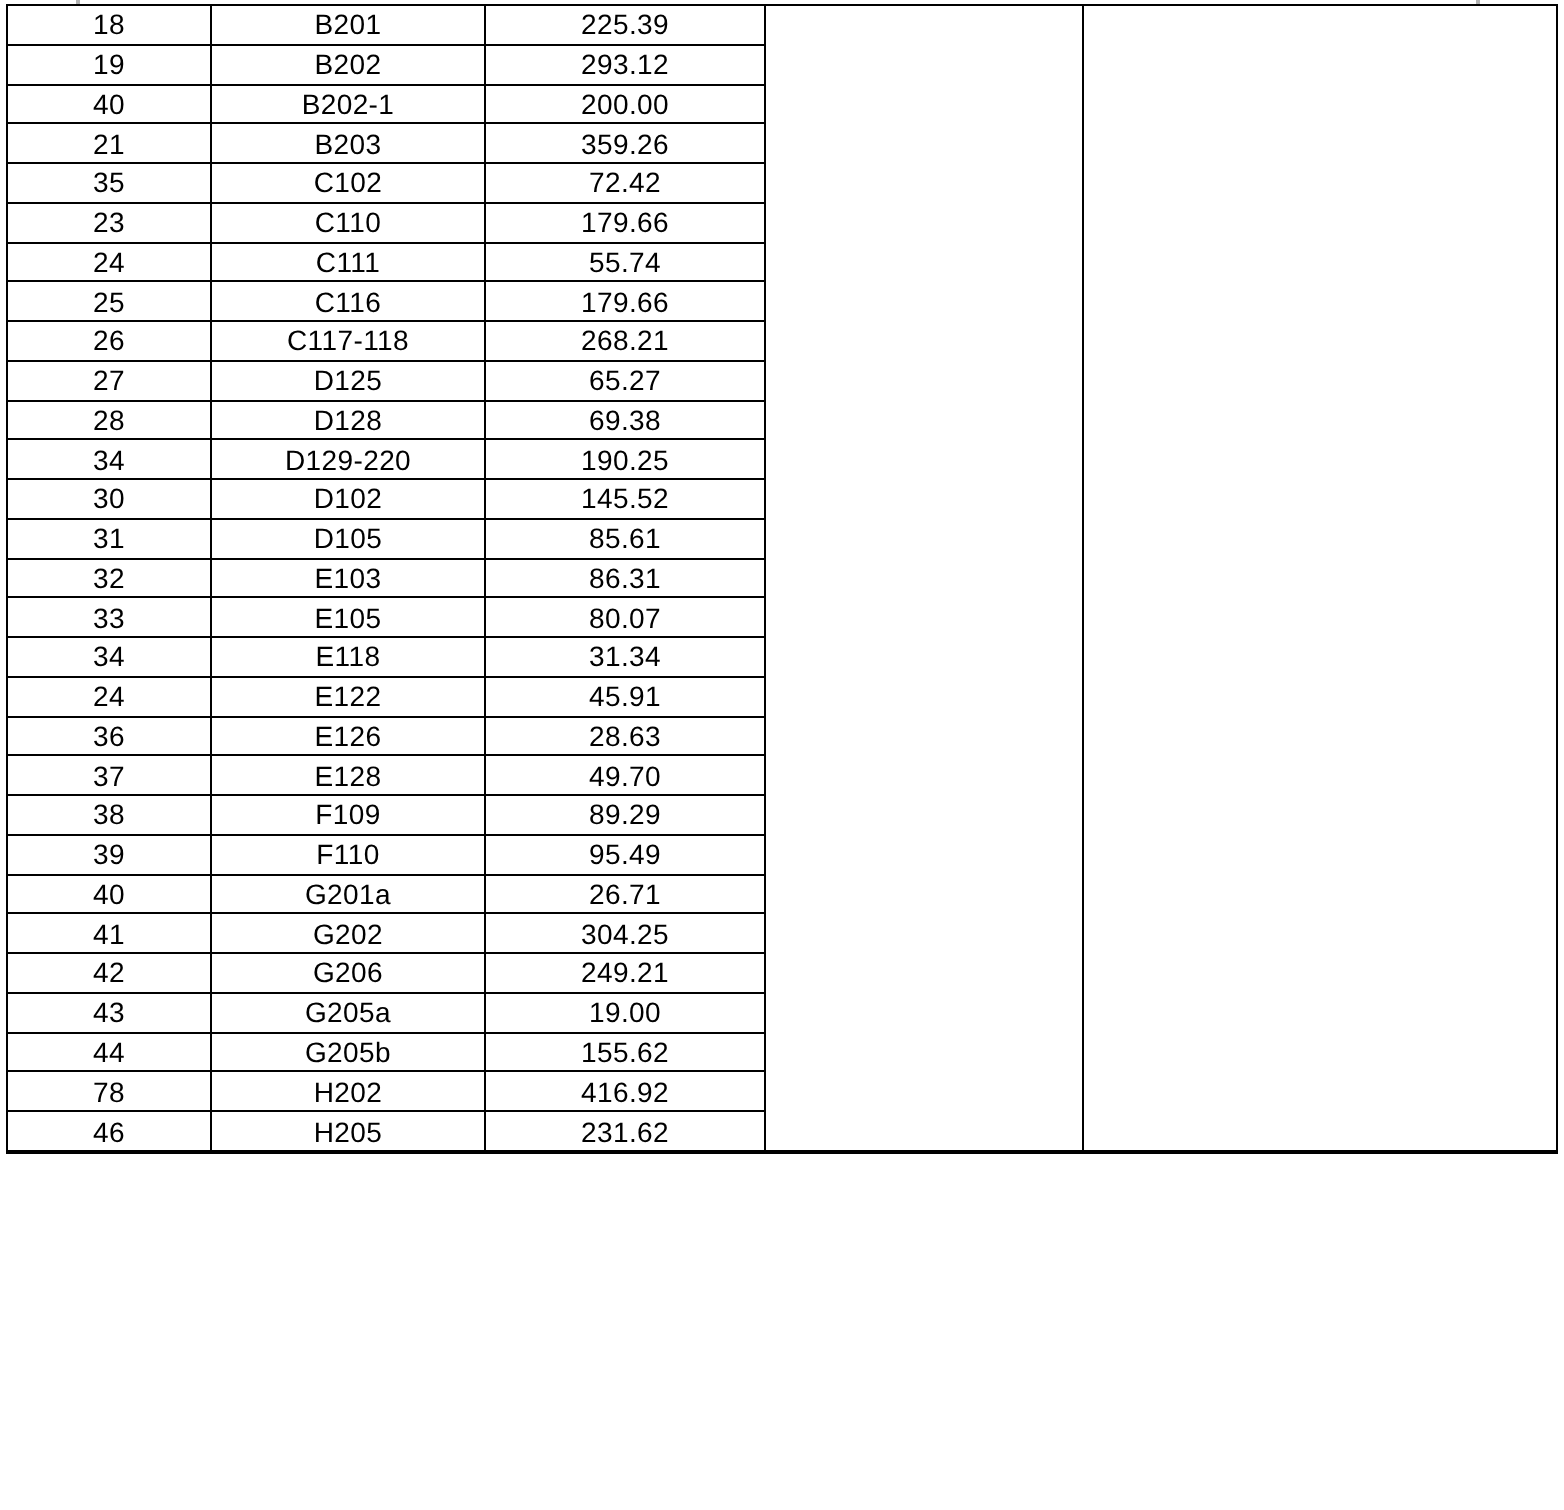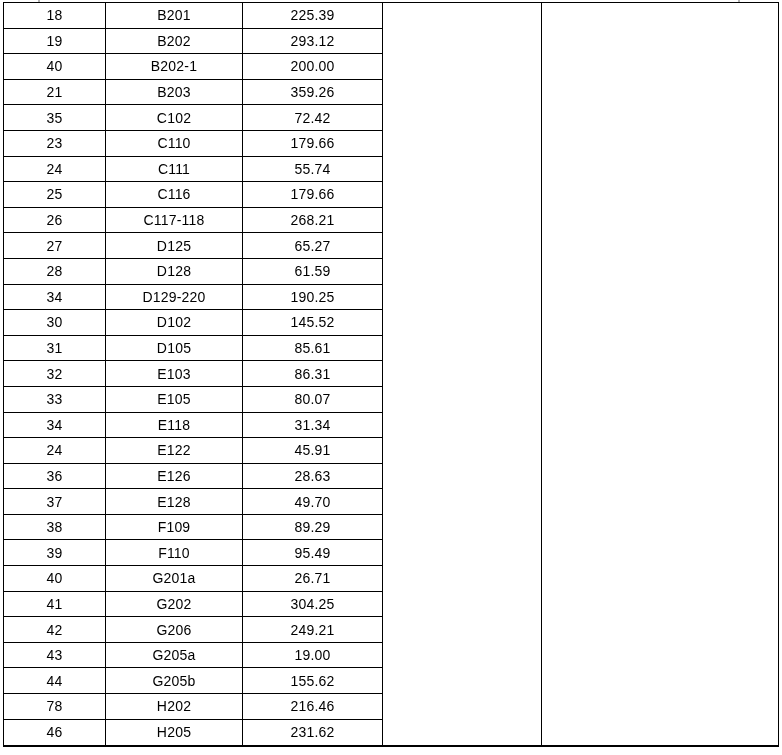--- a/index.html
+++ b/index.html
@@ -26,21 +26,21 @@
   .crop-tick.right { left: 738px; }
   .table-wrap {
     position: absolute;
     left: 3px;
     top: 2px;
   }
   table.data-table {
     border-collapse: collapse;
     table-layout: fixed;
     width: 775px;
-    height: 745px;
+    height: 575px;
     border: 1px solid #000000;
     border-bottom-width: 2px;
   }
   table.data-table td {
     border: 1px solid #000000;
     padding: 0;
     text-align: center;
     vertical-align: middle;
     font-size: 14px;
     line-height: 1;
@@ -120,21 +120,21 @@
             <td>268.21</td>
           </tr>
           <tr>
             <td>27</td>
             <td>D125</td>
             <td>65.27</td>
           </tr>
           <tr>
             <td>28</td>
             <td>D128</td>
-            <td>61.59</td>
+            <td>69.38</td>
           </tr>
           <tr>
             <td>34</td>
             <td>D129-220</td>
             <td>190.25</td>
           </tr>
           <tr>
             <td>30</td>
             <td>D102</td>
             <td>145.52</td>
@@ -205,21 +205,21 @@
             <td>19.00</td>
           </tr>
           <tr>
             <td>44</td>
             <td>G205b</td>
             <td>155.62</td>
           </tr>
           <tr>
             <td>78</td>
             <td>H202</td>
-            <td>216.46</td>
+            <td>416.92</td>
           </tr>
           <tr>
             <td>46</td>
             <td>H205</td>
             <td>231.62</td>
           </tr>
         </tbody>
     </table>
   </div>
 </div>

